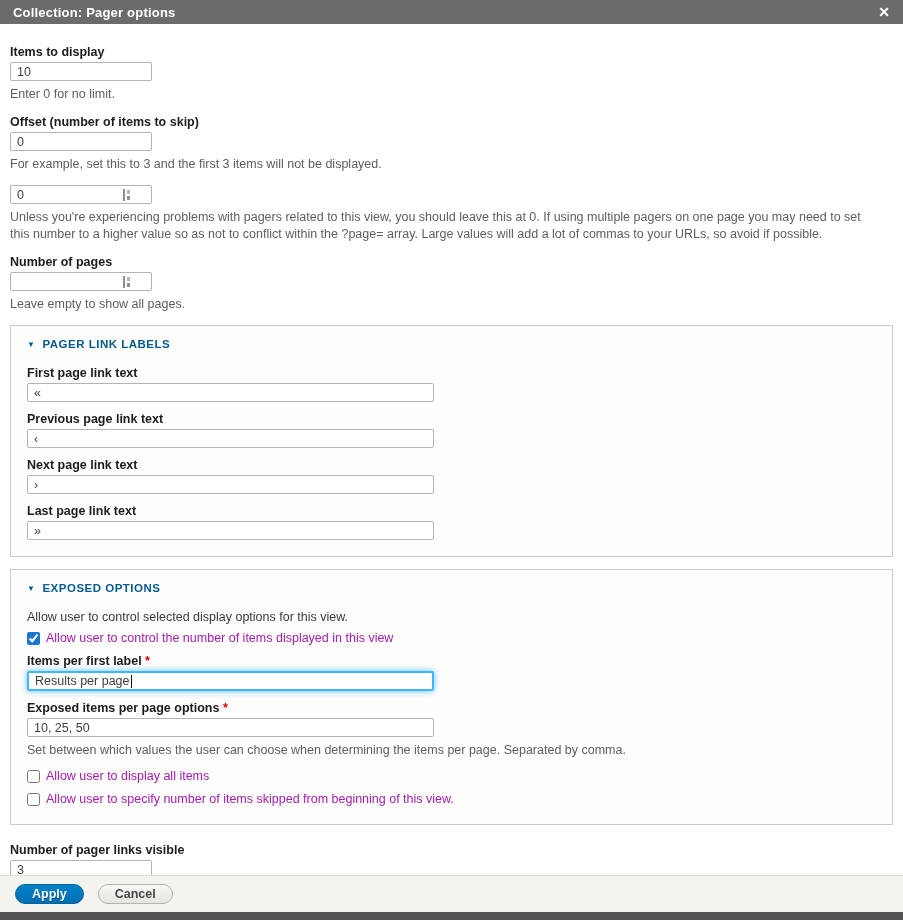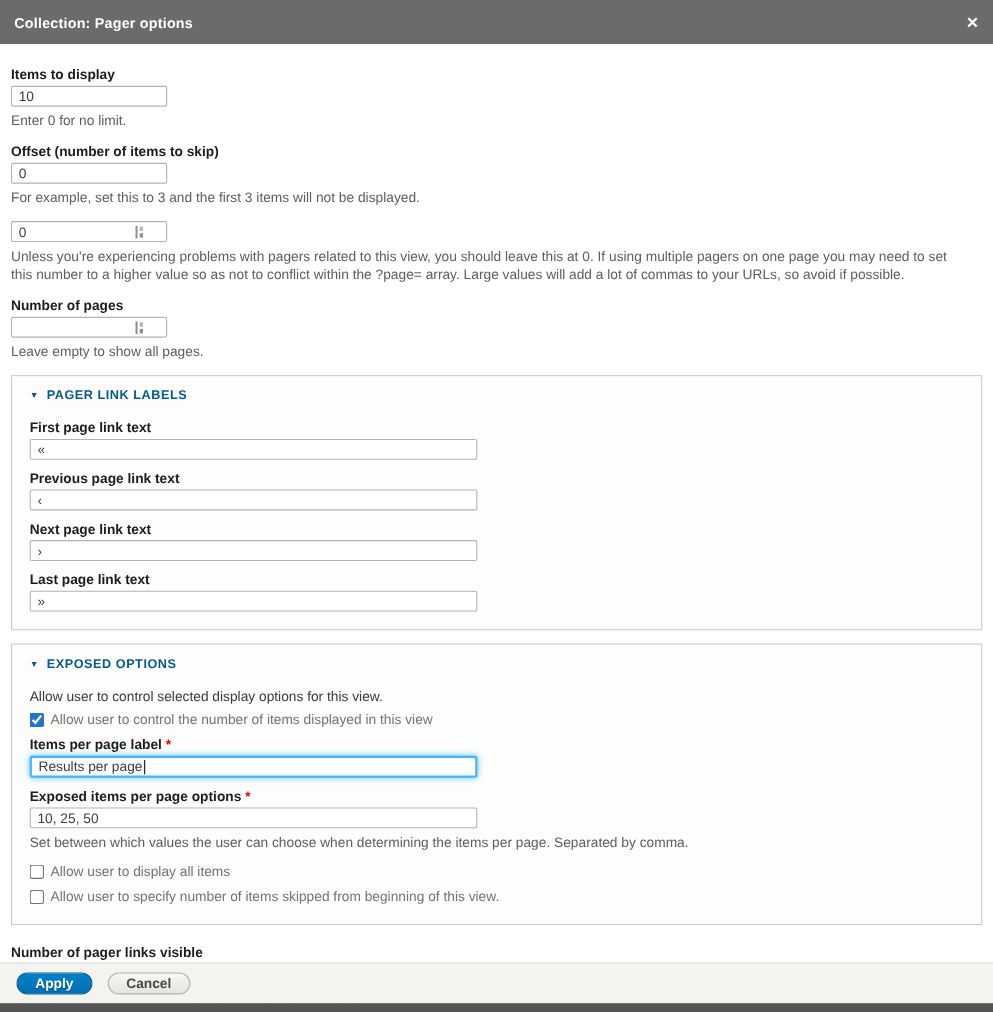--- a/index.html
+++ b/index.html
@@ -2,21 +2,21 @@
 <html><head>
 <meta charset="utf-8">
 <style>
   * { margin:0; padding:0; box-sizing:border-box; }
   html,body { background:#fff; }
   body { font-family:"Liberation Sans", sans-serif; font-size:12.5px; color:#2b2b2b; }
 
   .dialog { position:relative; width:903px; height:920px; background:#fff; overflow:hidden; }
 
   
-  .header { height:40px; background:#6b6b6b; display:flex; align-items:center; padding:0 13px; }
+  .header { height:24px; background:#6b6b6b; display:flex; align-items:center; padding:0 13px; }
   .header-title { flex:1; color:#ffffff; font-weight:bold; font-size:13px; letter-spacing:.2px; }
   .close-btn { color:#fff; font-weight:bold; font-size:14px; line-height:1; cursor:pointer; }
 
   
   .content { padding:21px 10px 0 10px; }
   .form-item { margin-bottom:12px; }
   .form-label { display:block; font-weight:bold; color:#1c1c1c; margin-bottom:3px; }
   .description { color:#5e5e5e; margin-top:5px; line-height:17px; max-width:868px; }
 
   .input-wrap { position:relative; display:inline-block; }
@@ -37,21 +37,21 @@
   .fieldset.last { margin-bottom:18px; }
   .legend { color:#055a8e; font-weight:bold; font-size:11.5px; letter-spacing:.5px; margin-bottom:16px; cursor:pointer; }
   .legend-caret { font-size:8px; vertical-align:1px; margin-right:7px; display:inline-block; }
   .fieldset .form-item { margin-bottom:10px; }
   .fieldset .form-item:last-child { margin-bottom:0; }
 
   .intro-text { color:#3a3a3a; margin-bottom:7px; }
   .checkbox-row { display:flex; align-items:center; gap:6px; margin-bottom:9px; }
   .checkbox-row:last-child { margin-bottom:2px; }
   .cb { width:13px; height:13px; accent-color:#1f76d2; flex:0 0 auto; }
-  .checkbox-row label { color:#737373; cursor:pointer; }
+  .checkbox-row label { color:#a21caf; cursor:pointer; }
   .req { color:#e00000; font-weight:bold; }
 
   
   .footer { position:absolute; left:0; right:0; bottom:8px; height:37px; background:#f3f3ef;
             border-top:1px solid #dddddb; display:flex; align-items:center; padding-left:15px; gap:14px; }
   .btn { height:20px; border-radius:13px; padding:0 16px; font-family:"Liberation Sans", sans-serif;
          font-size:12.5px; font-weight:bold; cursor:pointer; }
   .btn-primary { background:linear-gradient(#0082c8,#006fb3); border:1px solid #0a6196; color:#fff;
                  text-shadow:0 1px 1px rgba(0,0,0,.35); }
   .btn-secondary { background:linear-gradient(#f8f7f4,#e5e4de); border:1px solid #b4b3ad; color:#484848; }
@@ -138,21 +138,21 @@
       </div>
 
       <div class="intro-text">Allow user to control selected display options for this view.</div>
 
       <div class="checkbox-row">
         <input type="checkbox" class="cb" checked="true" style="">
         <label>Allow user to control the number of items displayed in this view</label>
       </div>
 
       <div class="form-item">
-        <label class="form-label"><span>Items per page label</span> <span class="req">*</span></label>
+        <label class="form-label"><span>Items per first label</span> <span class="req">*</span></label>
         <div class="text-input input-wide div-input focused">
           <span>Results per page</span>
             <span class="text-cursor"></span>
         </div>
       </div>
 
       <div class="form-item">
         <label class="form-label"><span>Exposed items per page options</span> <span class="req">*</span></label>
         <input class="text-input input-wide" type="text" value="10, 25, 50" style="">
         <div class="description">Set between which values the user can choose when determining the items per page. Separated by comma.</div>

